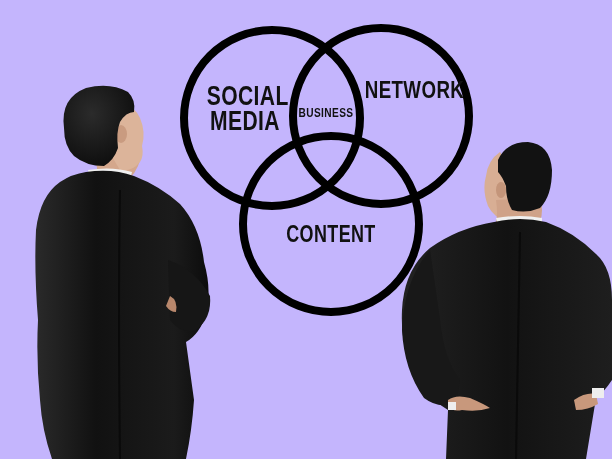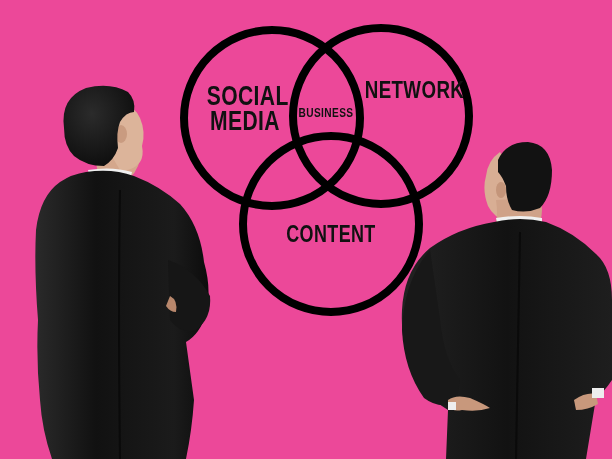--- a/index.html
+++ b/index.html
@@ -1,17 +1,17 @@
 <!DOCTYPE html>
 <html><head>
   <meta charset="utf-8">
   <style>
     html, body { margin: 0; padding: 0; background: #ffffff; }
     body { width: 612px; height: 459px; overflow: hidden; position: relative; font-family: "Liberation Sans", sans-serif; }
-    .scene { position: absolute; left: 0; top: 0; width: 612px; height: 459px; background: #ec4899; }
+    .scene { position: absolute; left: 0; top: 0; width: 612px; height: 459px; background: #c4b5fd; }
     svg.layer { position: absolute; left: 0; top: 0; }
     .venn-label {
       position: absolute;
       font-family: "Liberation Sans", sans-serif;
       font-weight: bold;
       color: #111111;
       text-align: center;
       line-height: 0.92;
       letter-spacing: 0.5px;
       transform: scaleX(0.78);

